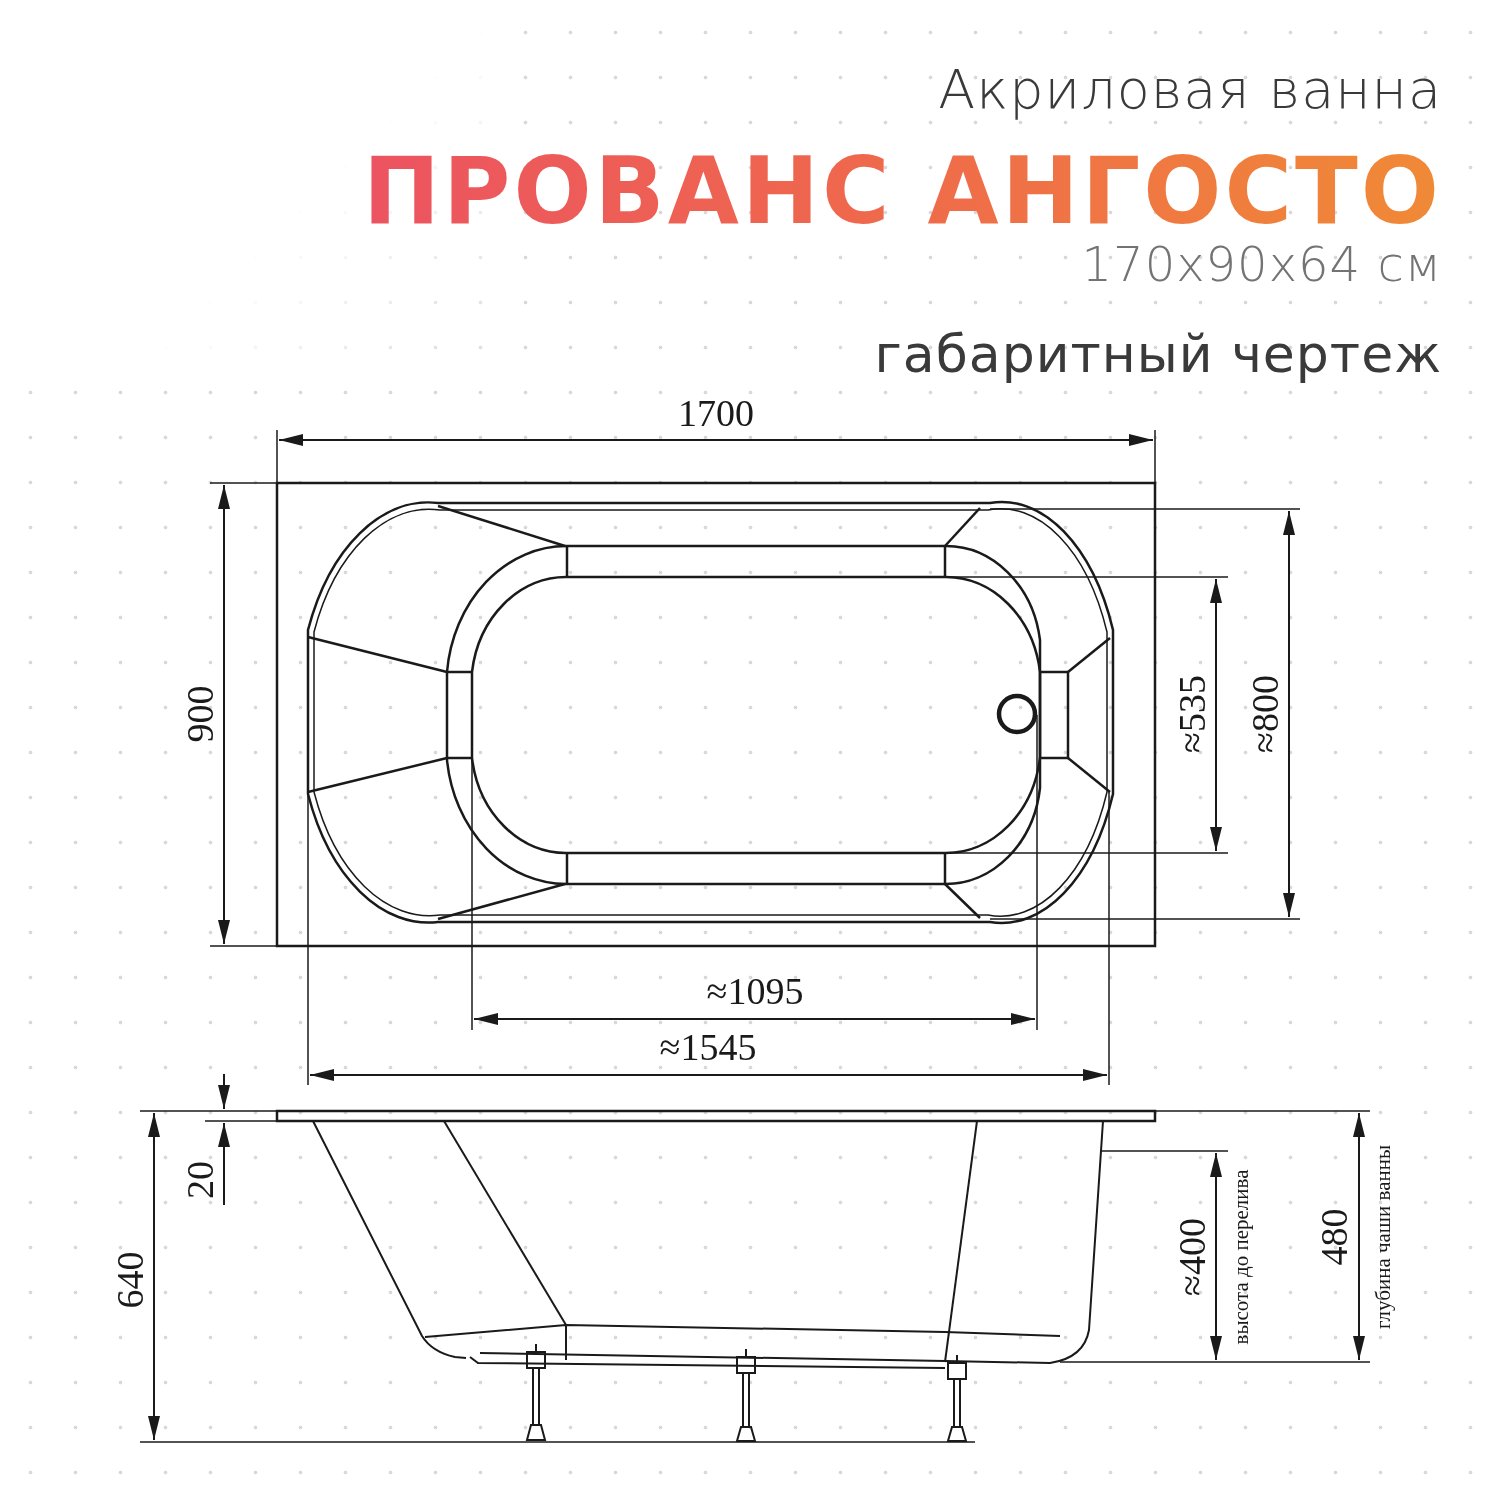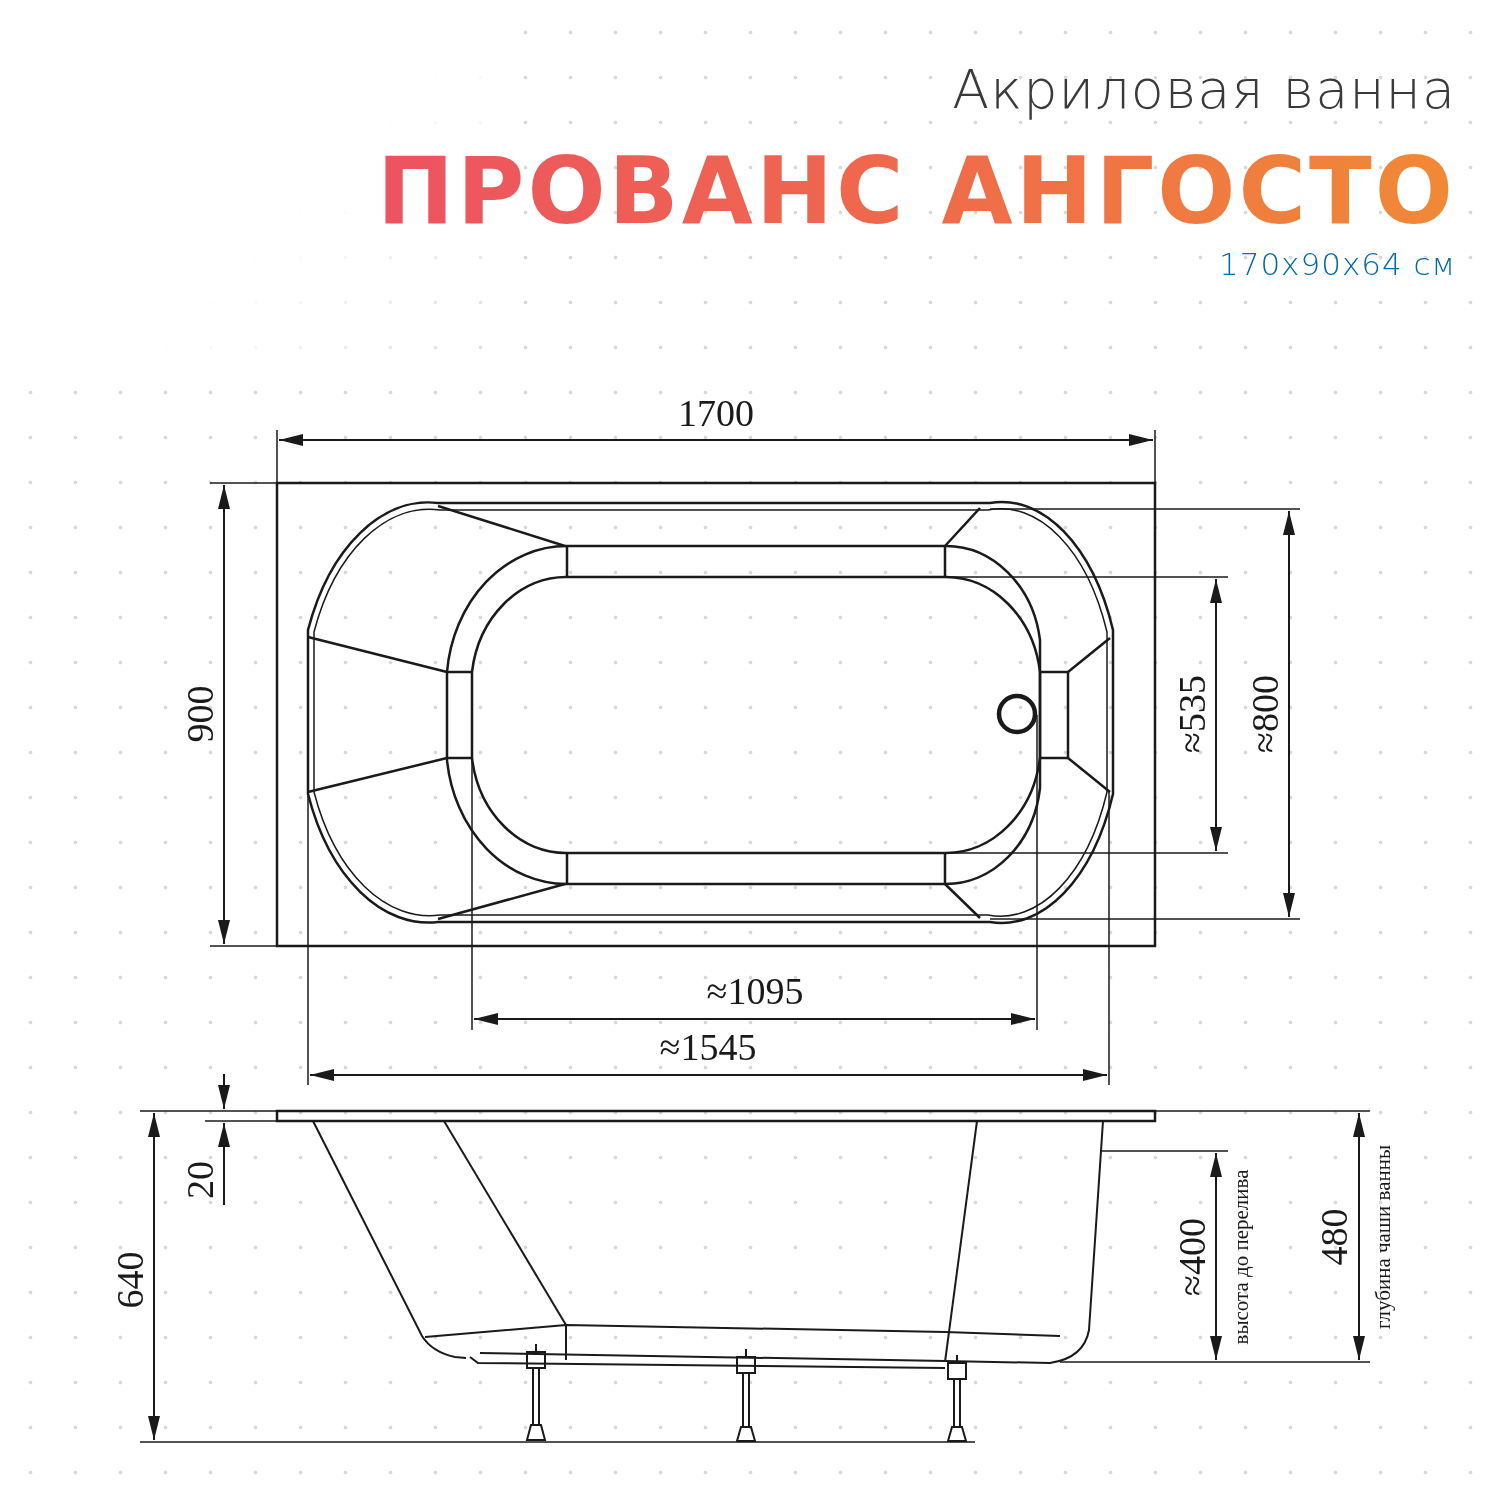--- a/index.html
+++ b/index.html
@@ -2,41 +2,42 @@
 <html><head>
 <meta charset="utf-8">
 <style>
   html, body { margin:0; padding:0; background:#ffffff; }
   body { width:1500px; height:1500px; position:relative; overflow:hidden; font-family:"Liberation Sans", sans-serif; }
   .dots { position:absolute; left:0; top:0; width:1500px; height:1500px;
     background-image: radial-gradient(circle, #d9d9d9 1.6px, transparent 2.2px);
     background-size: 45px 45px; background-position: 8px 10px; }
   .dots-mask { position:absolute; left:0; top:0; width:520px; height:380px;
     background: linear-gradient(135deg, #fff 0%, #fff 55%, rgba(255,255,255,0) 100%); }
-  .header { position:absolute; right:44px; top:58px; text-align:right; }
+  .header { position:absolute; right:58px; top:58px; text-align:right; }
   .subtitle { font-size:54px; color:#3a3a3a; letter-spacing:1px; line-height:64px; font-family:"DejaVu Sans", sans-serif; font-weight:300; }
   .title { font-size:92px; font-weight:bold; line-height:100px; letter-spacing:3px;
     background: linear-gradient(90deg, #ec5361 0%, #ef6a4b 50%, #f08a36 100%);
     -webkit-background-clip:text; background-clip:text; color:transparent; font-family:"DejaVu Sans", sans-serif; margin-top:20px; }
-  .dims { font-size:31px; color:#0369a1; line-height:44px; font-family:"DejaVu Sans", sans-serif; font-weight:300; letter-spacing:1px; }
+  .dims { font-size:48px; color:#737373; line-height:44px; font-family:"DejaVu Sans", sans-serif; font-weight:300; letter-spacing:1px; }
   .drawing-type { font-size:52px; color:#3a3a3a; line-height:60px; margin-top:38px; font-family:"DejaVu Sans", sans-serif; letter-spacing:1px; }
   svg { position:absolute; left:0; top:0; }
   .dimtxt { font-family:"Liberation Serif", serif; font-size:38px; fill:#1a1a1a; }
   .notetxt { font-family:"Liberation Serif", serif; font-size:21px; fill:#1a1a1a; }
 </style>
 </head>
 <body>
 
 <div class="dots"></div>
 <div class="dots-mask"></div>
 
 <div class="header">
   <div class="subtitle">Акриловая ванна</div>
   <div class="title">ПРОВАНС АНГОСТО</div>
   <div class="dims">170x90x64 см</div>
+  <div class="drawing-type">габаритный чертеж</div>
 </div>
 
 <svg width="1500" height="1500" viewBox="0 0 1500 1500">
   <defs>
     <marker id="arr" viewBox="0 0 12 6" refX="12" refY="3" markerWidth="24" markerHeight="12" orient="auto-start-reverse" markerUnits="userSpaceOnUse">
       <path d="M0,0 L12,3 L0,6 z" fill="#1a1a1a"></path>
     </marker>
   </defs>
 
   <g stroke="#1a1a1a" fill="none">

